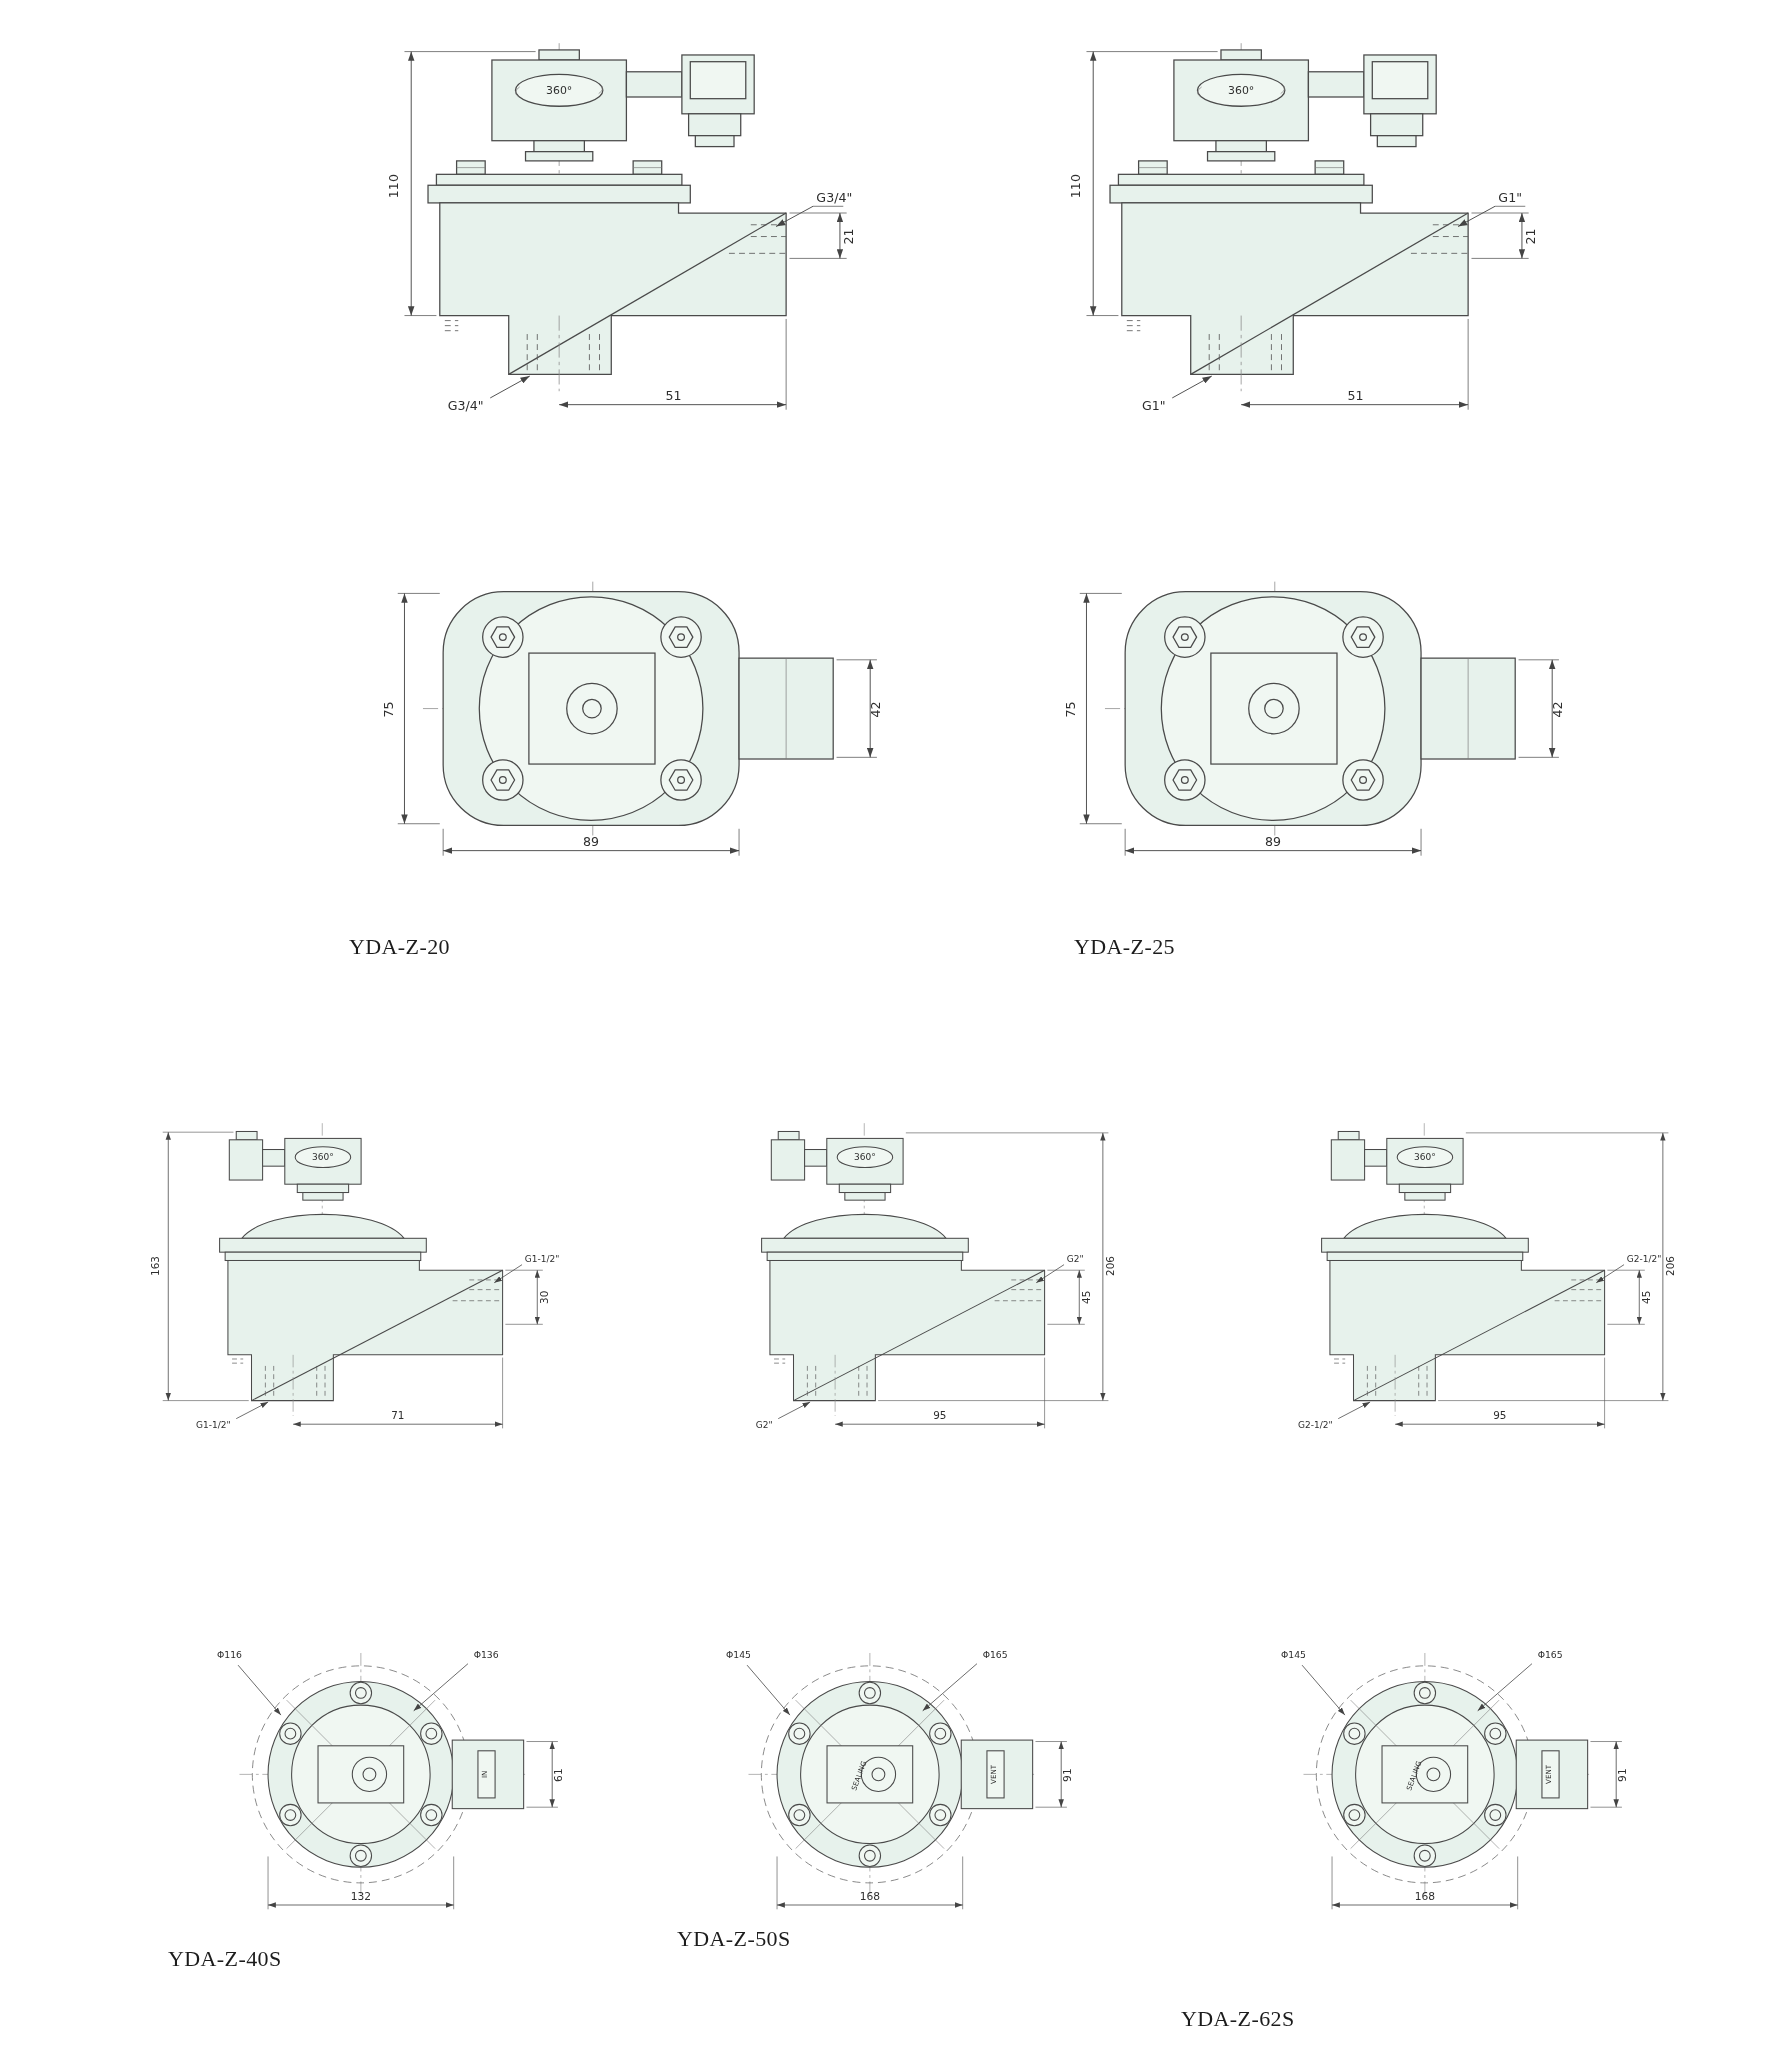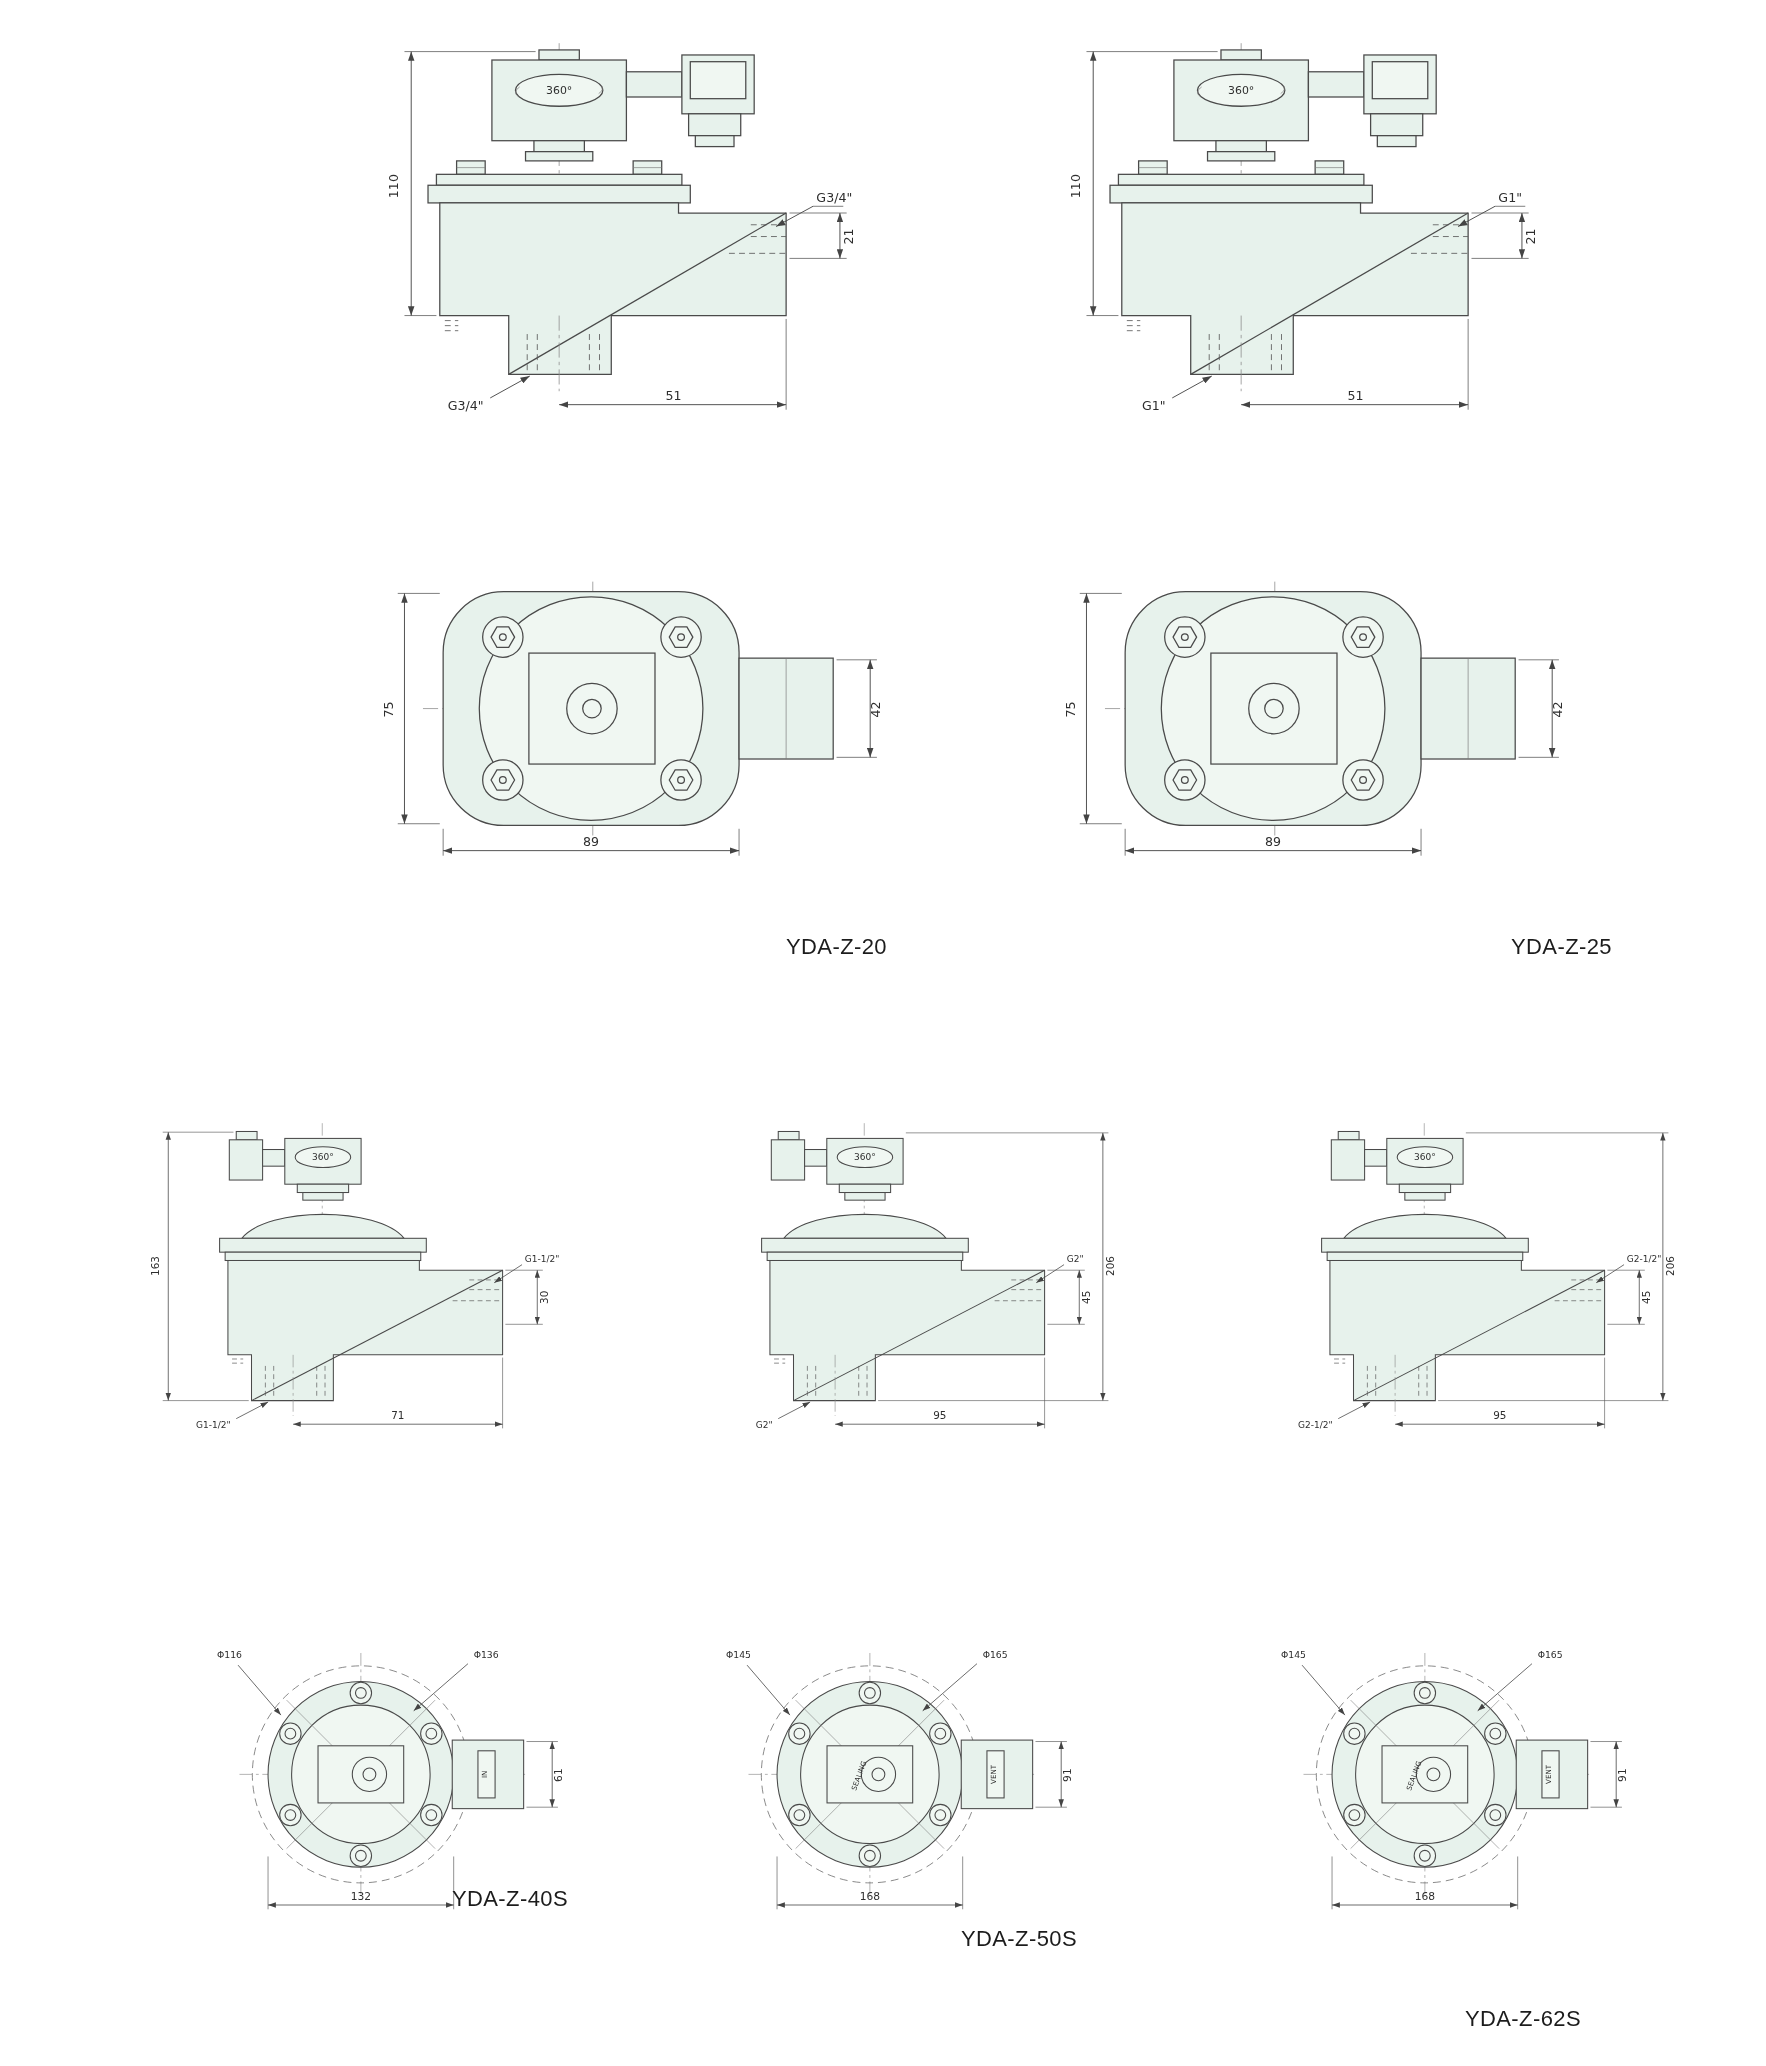--- a/index.html
+++ b/index.html
@@ -1,19 +1,19 @@
 <!DOCTYPE html>
 <html style="font-size:6.7px"><head>
 <meta charset="utf-8">
 <style>
   html,body{margin:0;padding:0;background:#ffffff;}
   body{width:1767px;height:2066px;position:relative;font-family:"Liberation Sans",sans-serif;}
   .sheet{position:absolute;left:0;top:0;width:1767px;height:2066px;background:#ffffff;border-radius:30px;}
   .drawing{position:absolute;overflow:visible;}
-  .caption{position:absolute;text-align:right;font-family:Liberation Sans, sans-serif;
+  .caption{position:absolute;text-align:left;font-family:Liberation Serif, serif;
            font-size:22px;color:#1c1c1c;letter-spacing:0.4px;}
   
   .ln{stroke:#4a4a4a;stroke-width:1.5;fill:none;}
   .fg{fill:#e7f2ec;}
   .fg2{fill:#f0f7f2;}
   .nf{fill:none;}
   .dsh{stroke:#5a5a5a;stroke-width:1;stroke-dasharray:7 5;fill:none;}
   .dshc{stroke:#5a5a5a;stroke-width:1;stroke-dasharray:11 7;fill:none;}
   .cl{stroke:#8a8a8a;stroke-width:0.9;stroke-dasharray:18 5 4 5;fill:none;}
   .ext{stroke:#555;stroke-width:0.9;fill:none;}
@@ -251,21 +251,21 @@
   </svg>
   <svg class="drawing" style="left:168px;top:1628px;width:400px;height:307px" viewBox="0 0 560 430">
     <use href="#plan-b"></use>
     <text class="t t13" x="86" y="42" text-anchor="middle">Φ116</text>
     <text class="t t13" x="428" y="42" text-anchor="start">Φ136</text>
     <text class="t" x="552" y="206" text-anchor="middle" transform="rotate(-90 552 206)">61</text>
     <text class="t" x="270" y="381" text-anchor="middle">132</text>
     <text class="t t10" x="446" y="205" text-anchor="middle" transform="rotate(-90 446 205)">IN</text>
     <text class="t t10" x="258" y="208" text-anchor="middle" transform="rotate(-70 258 208)"></text>
   </svg>
-  <div class="caption" style="left:168px;top:1886px;width:400px">YDA-Z-40S</div>
+  <div class="caption" style="left:168px;top:1946px;width:400px">YDA-Z-40S</div>
 
   <svg class="drawing" style="left:656px;top:1119px;width:472px;height:326px" viewBox="0 0 680 470">
     <use href="#side-b"></use>
     <use href="#vdim-right"></use>
     <text class="t t13" x="301" y="59" text-anchor="middle">360°</text>
     <text class="t" x="660" y="212" text-anchor="middle" transform="rotate(-90 660 212)">206</text>
     <text class="t t13" x="592" y="206" text-anchor="start">G2"</text>
     <text class="t" x="626" y="257" text-anchor="middle" transform="rotate(-90 626 257)">45</text>
     <text class="t t13" x="168" y="446" text-anchor="end">G2"</text>
     <text class="t" x="409" y="433" text-anchor="middle">95</text>

